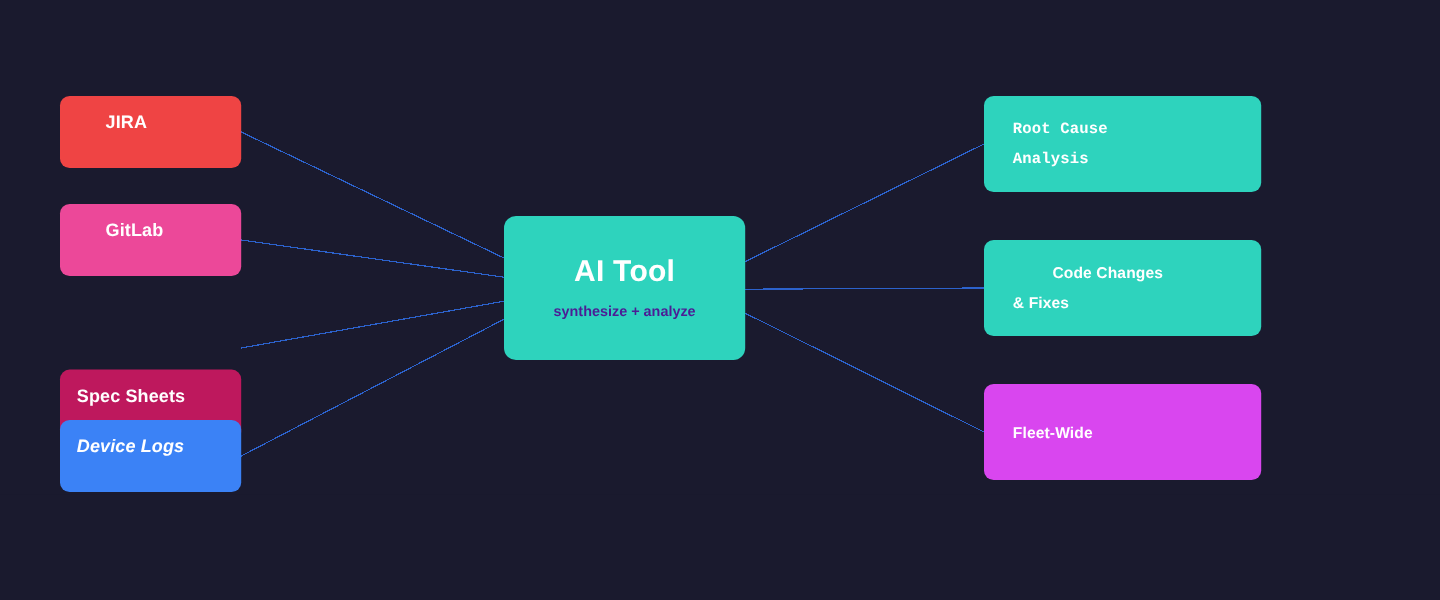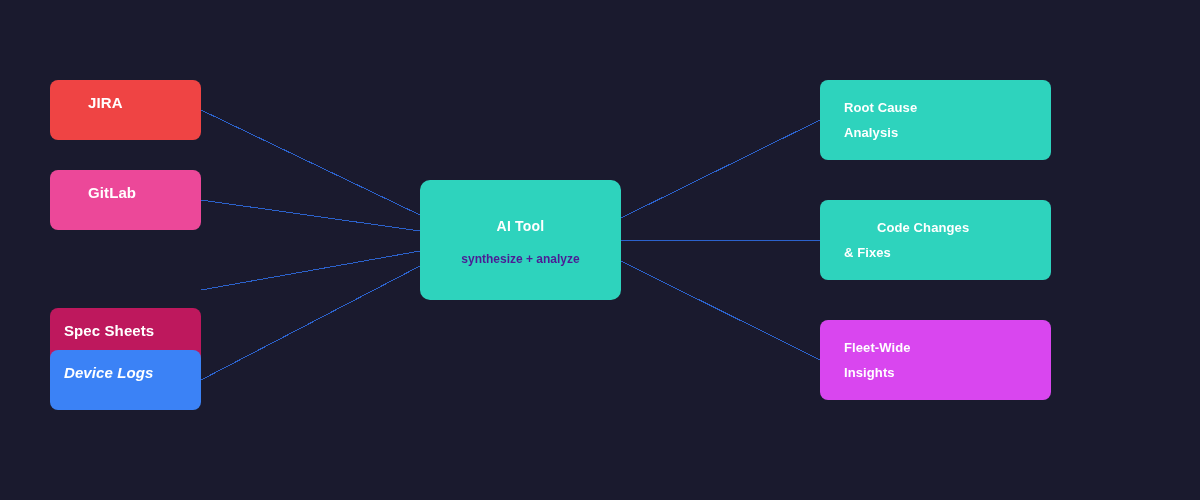--- a/index.html
+++ b/index.html
@@ -62,21 +62,21 @@
     top: 180px;
     width: 201px;
     height: 120px;
     background: #2ed3bd;
     align-items: center;
     justify-content: center;
     border-radius: 10px;
   }
   .hub-title {
     color: #ffffff;
-    font-size: 14px;
+    font-size: 25px;
     font-weight: bold;
     line-height: 26px;
     letter-spacing: 0.2px;
     text-align: center;
   }
   .hub-subtitle {
     color: #16203a;
     font-size: 12px;
     font-weight: bold;
     line-height: 16px;
@@ -127,27 +127,26 @@
       <div class="node node-source" style="left: 50px; top: 260px; width: 151px; height: 60px; background: #be185d; margin-top: 48px;">
         <div class="node-label" style="color: rgb(255, 255, 255);">Spec Sheets</div>
       </div>
       <div class="node node-source" style="left: 50px; top: 350px; width: 151px; height: 60px; background: rgb(59, 130, 246); font-style: italic;">
         <div class="node-label" style="color: rgb(255, 255, 255);">Device Logs</div>
       </div>
       <div class="node node-hub" style="left: 420px; top: 180px; width: 201px; height: 120px; background: rgb(46, 211, 189);">
         <div class="hub-title" style="color: rgb(255, 255, 255);">AI Tool</div>
         <div class="hub-subtitle" style="color: #4c1d95;">synthesize + analyze</div>
       </div>
-      <div class="node node-outcome" style="left: 820px; top: 80px; width: 231px; height: 80px; background: rgb(46, 211, 189);">
+      <div class="node node-outcome" style="left: 820px; top: 80px; width: 231px; height: 80px; background: rgb(46, 211, 189); font-family: Liberation Mono, monospace;">
         <div class="line1" style="color: rgb(255, 255, 255);">Root Cause</div>
         <div class="line2" style="color: rgb(255, 255, 255);">Analysis</div>
       </div>
       <div class="node node-outcome" style="left: 820px; top: 200px; width: 231px; height: 80px; background: rgb(46, 211, 189);">
         <div class="line1" style="color: rgb(255, 255, 255); margin-left: 33px;">Code Changes</div>
         <div class="line2" style="color: rgb(255, 255, 255);">&amp; Fixes</div>
       </div>
       <div class="node node-outcome" style="left: 820px; top: 320px; width: 231px; height: 80px; background: #d946ef;">
         <div class="line1" style="color: rgb(255, 255, 255);">Fleet-Wide</div>
-        <div class="line2" style="color: rgb(255, 255, 255);">Insights</div>
       </div>
     </div>
 
 </div>
 
 </body></html>

